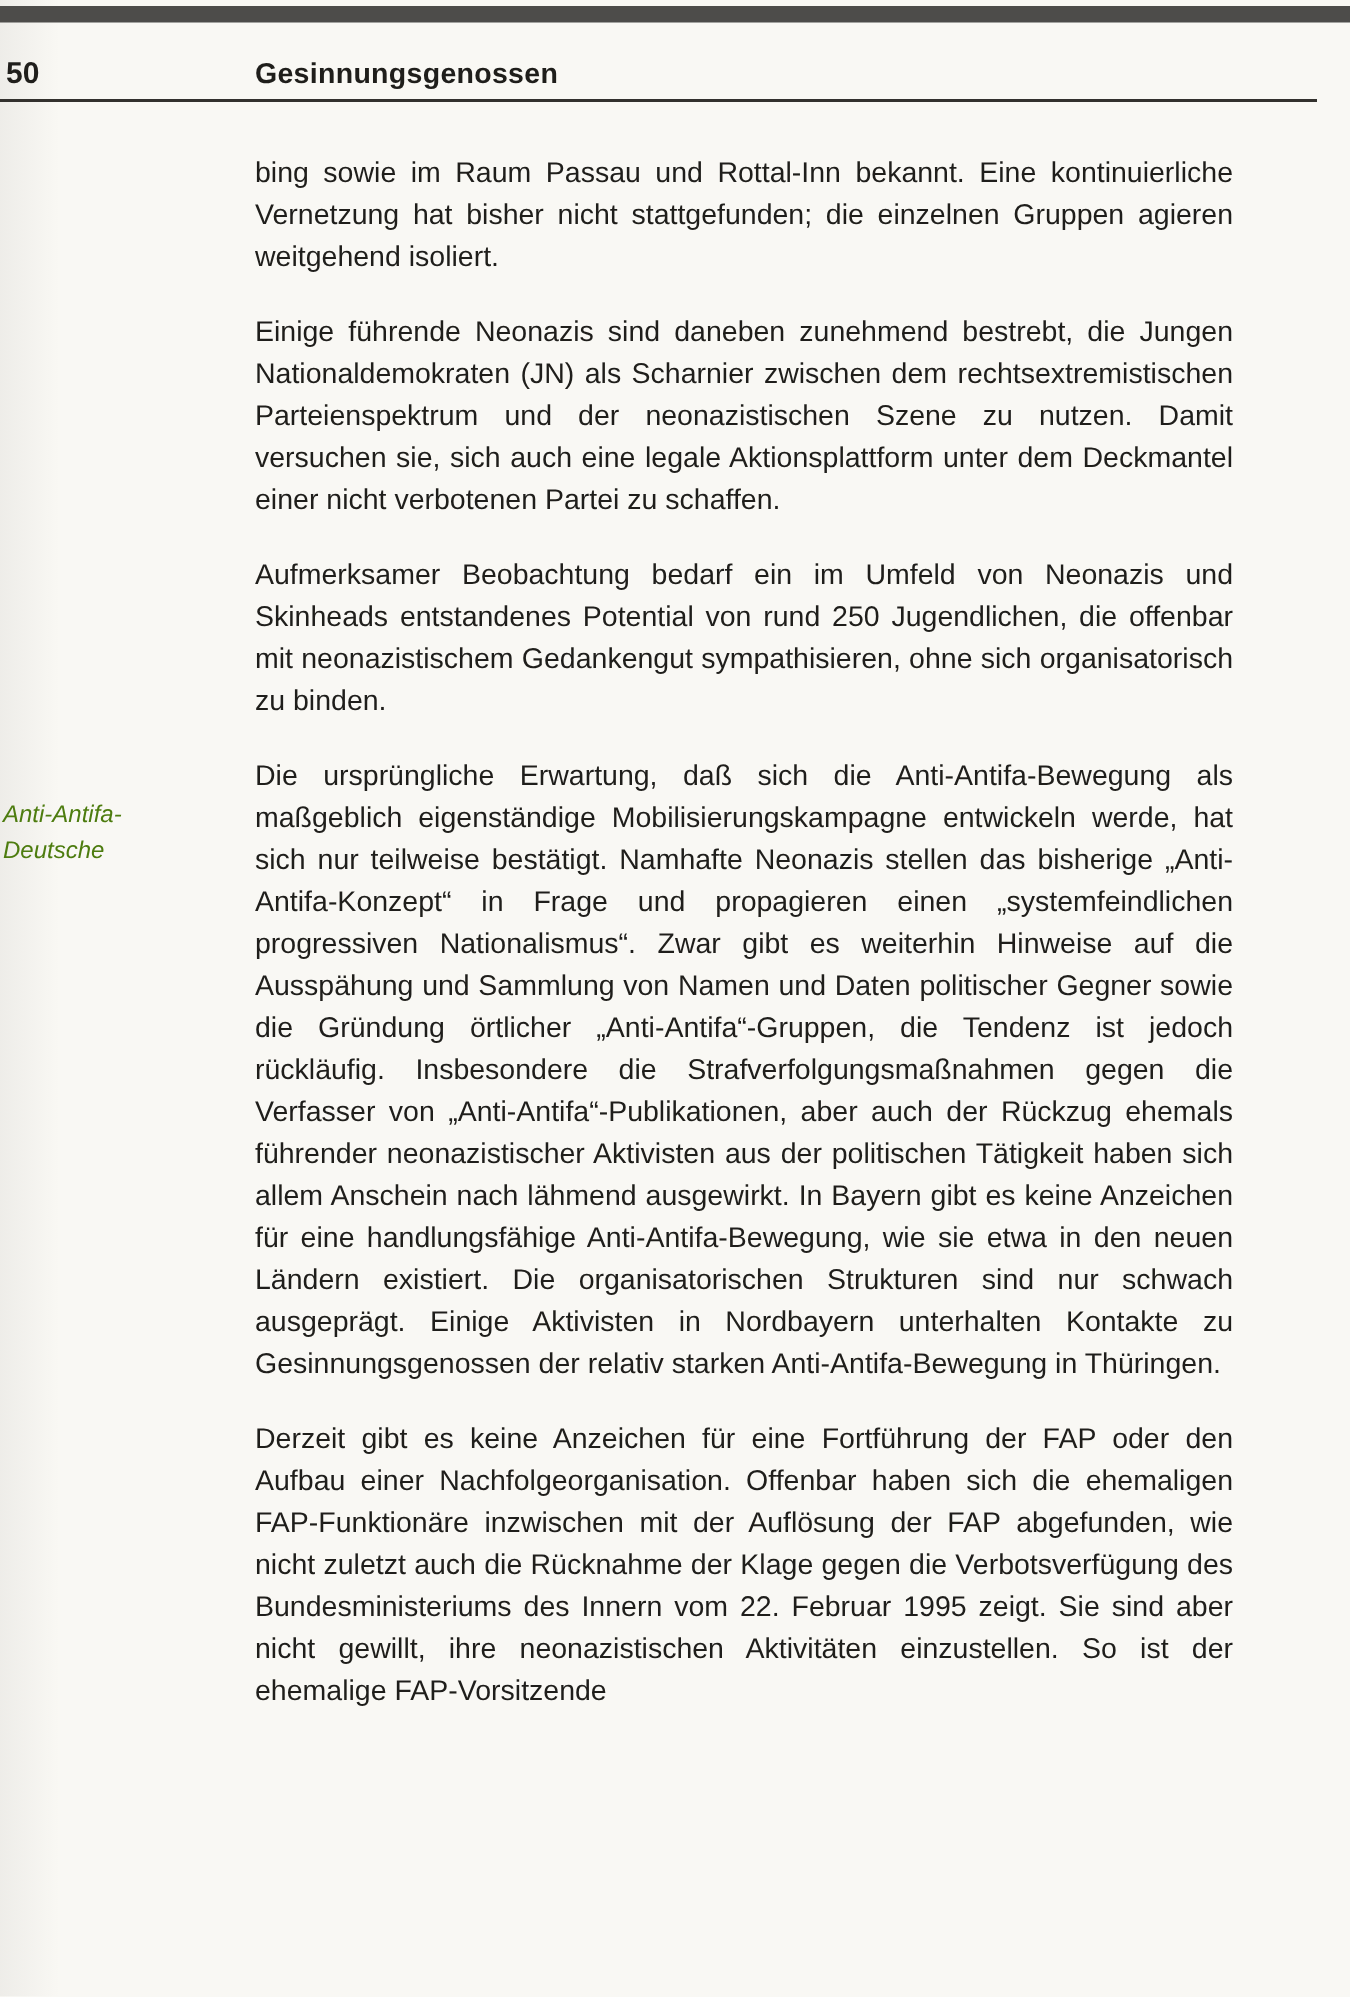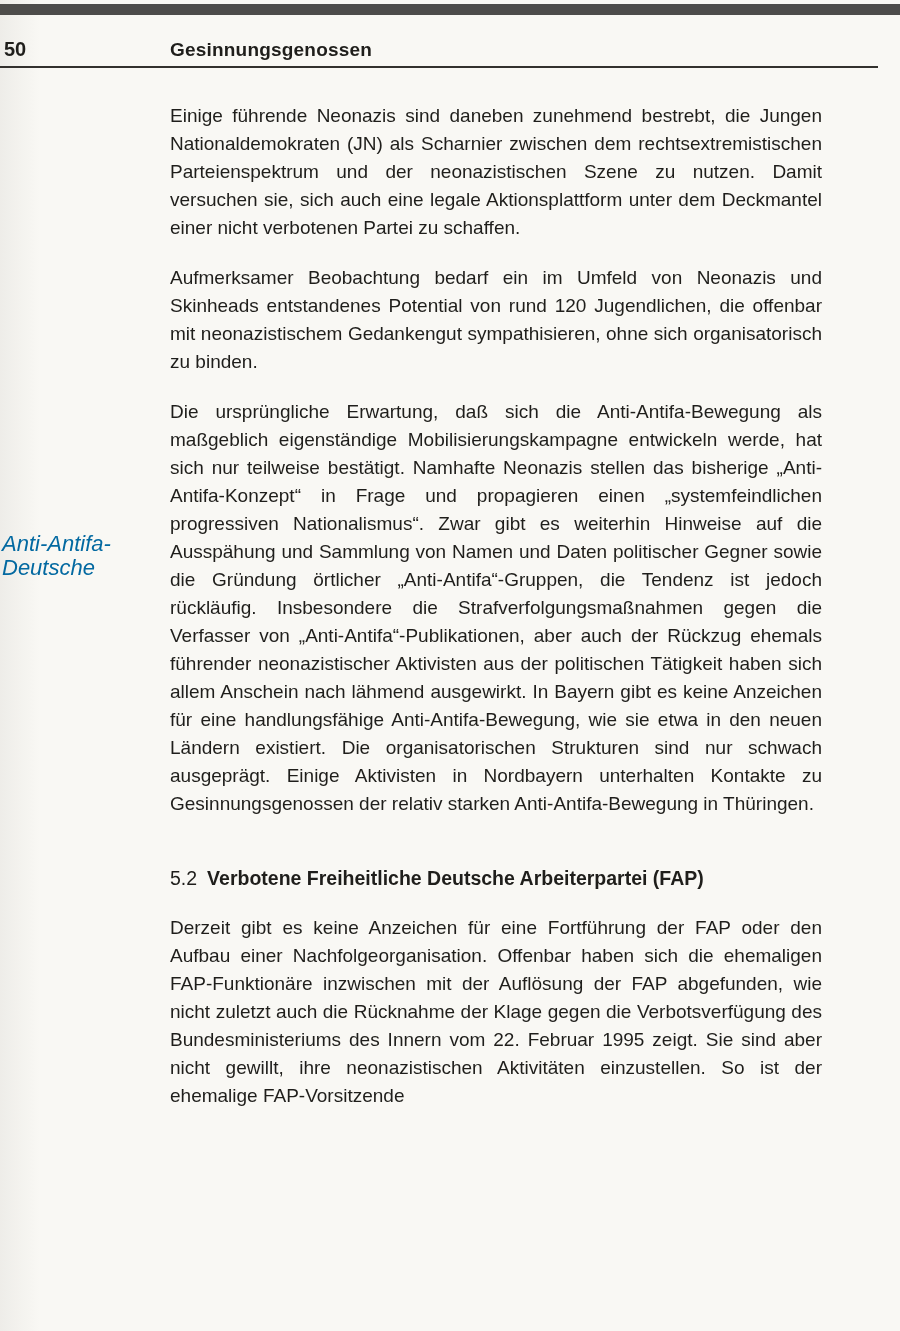--- a/index.html
+++ b/index.html
@@ -63,23 +63,23 @@
     line-height: 28px;
     text-align: justify;
     text-justify: inter-word;
   }
   .margin-note {
     position: absolute;
     left: 2px;
     top: 532px;
     width: 130px;
     font-style: italic;
-    font-size: 22px;
+    font-size: 16px;
     line-height: 24px;
-    color: #0369a1;
+    color: #4d7c0f;
   }
   .margin-note span { display: block; }
   h2.section-heading {
     margin: 46px 0 22px 0;
     font-size: 19.5px;
     line-height: 28px;
     font-weight: normal;
   }
   .section-num { font-weight: normal; margin-right: 10px; }
   .section-title { font-weight: bold; }
@@ -97,22 +97,20 @@
 </div>
 
 <div class="header-rule"></div>
 
 <div class="margin-note">
   <span>Anti-Antifa-</span>
   <span>Deutsche</span>
 </div>
 
 <div class="content">
+  <p class="body-par">bing sowie im Raum Passau und Rottal-Inn bekannt. Eine kontinuierliche Vernetzung hat bisher nicht stattgefunden; die einzelnen Gruppen agieren weitgehend isoliert.</p>
   <p class="body-par">Einige führende Neonazis sind daneben zunehmend bestrebt, die Jungen Nationaldemokraten (JN) als Scharnier zwischen dem rechtsextremistischen Parteienspektrum und der neonazistischen Szene zu nutzen. Damit versuchen sie, sich auch eine legale Aktionsplattform unter dem Deckmantel einer nicht verbotenen Partei zu schaffen.</p>
-  <p class="body-par">Aufmerksamer Beobachtung bedarf ein im Umfeld von Neonazis und Skinheads entstandenes Potential von rund 120 Jugendlichen, die offenbar mit neonazistischem Gedankengut sympathisieren, ohne sich organisatorisch zu binden.</p>
+  <p class="body-par">Aufmerksamer Beobachtung bedarf ein im Umfeld von Neonazis und Skinheads entstandenes Potential von rund 250 Jugendlichen, die offenbar mit neonazistischem Gedankengut sympathisieren, ohne sich organisatorisch zu binden.</p>
   <p class="body-par">Die ursprüngliche Erwartung, daß sich die Anti-Antifa-Bewegung als maßgeblich eigenständige Mobilisierungskampagne entwickeln werde, hat sich nur teilweise bestätigt. Namhafte Neonazis stellen das bisherige „Anti-Antifa-Konzept“ in Frage und propagieren einen „systemfeindlichen progressiven Nationalismus“. Zwar gibt es weiterhin Hinweise auf die Ausspähung und Sammlung von Namen und Daten politischer Gegner sowie die Gründung örtlicher „Anti-Antifa“-Gruppen, die Tendenz ist jedoch rückläufig. Insbesondere die Strafverfolgungsmaßnahmen gegen die Verfasser von „Anti-Antifa“-Publikationen, aber auch der Rückzug ehemals führender neonazistischer Aktivisten aus der politischen Tätigkeit haben sich allem Anschein nach lähmend ausgewirkt. In Bayern gibt es keine Anzeichen für eine handlungsfähige Anti-Antifa-Bewegung, wie sie etwa in den neuen Ländern existiert. Die organisatorischen Strukturen sind nur schwach ausgeprägt. Einige Aktivisten in Nordbayern unterhalten Kontakte zu Gesinnungsgenossen der relativ starken Anti-Antifa-Bewegung in Thüringen.</p>
 
-  <h2 class="section-heading">
-    <span class="section-num">5.2</span><span class="section-title">Verbotene Freiheitliche Deutsche Arbeiterpartei (FAP)</span>
-  </h2>
 
   <p class="body-par">Derzeit gibt es keine Anzeichen für eine Fortführung der FAP oder den Aufbau einer Nachfolgeorganisation. Offenbar haben sich die ehemaligen FAP-Funktionäre inzwischen mit der Auflösung der FAP abgefunden, wie nicht zuletzt auch die Rücknahme der Klage gegen die Verbotsverfügung des Bundesministeriums des Innern vom 22. Februar 1995 zeigt. Sie sind aber nicht gewillt, ihre neonazistischen Aktivitäten einzustellen. So ist der ehemalige FAP-Vorsitzende</p>
 </div>
 
 </body></html>

